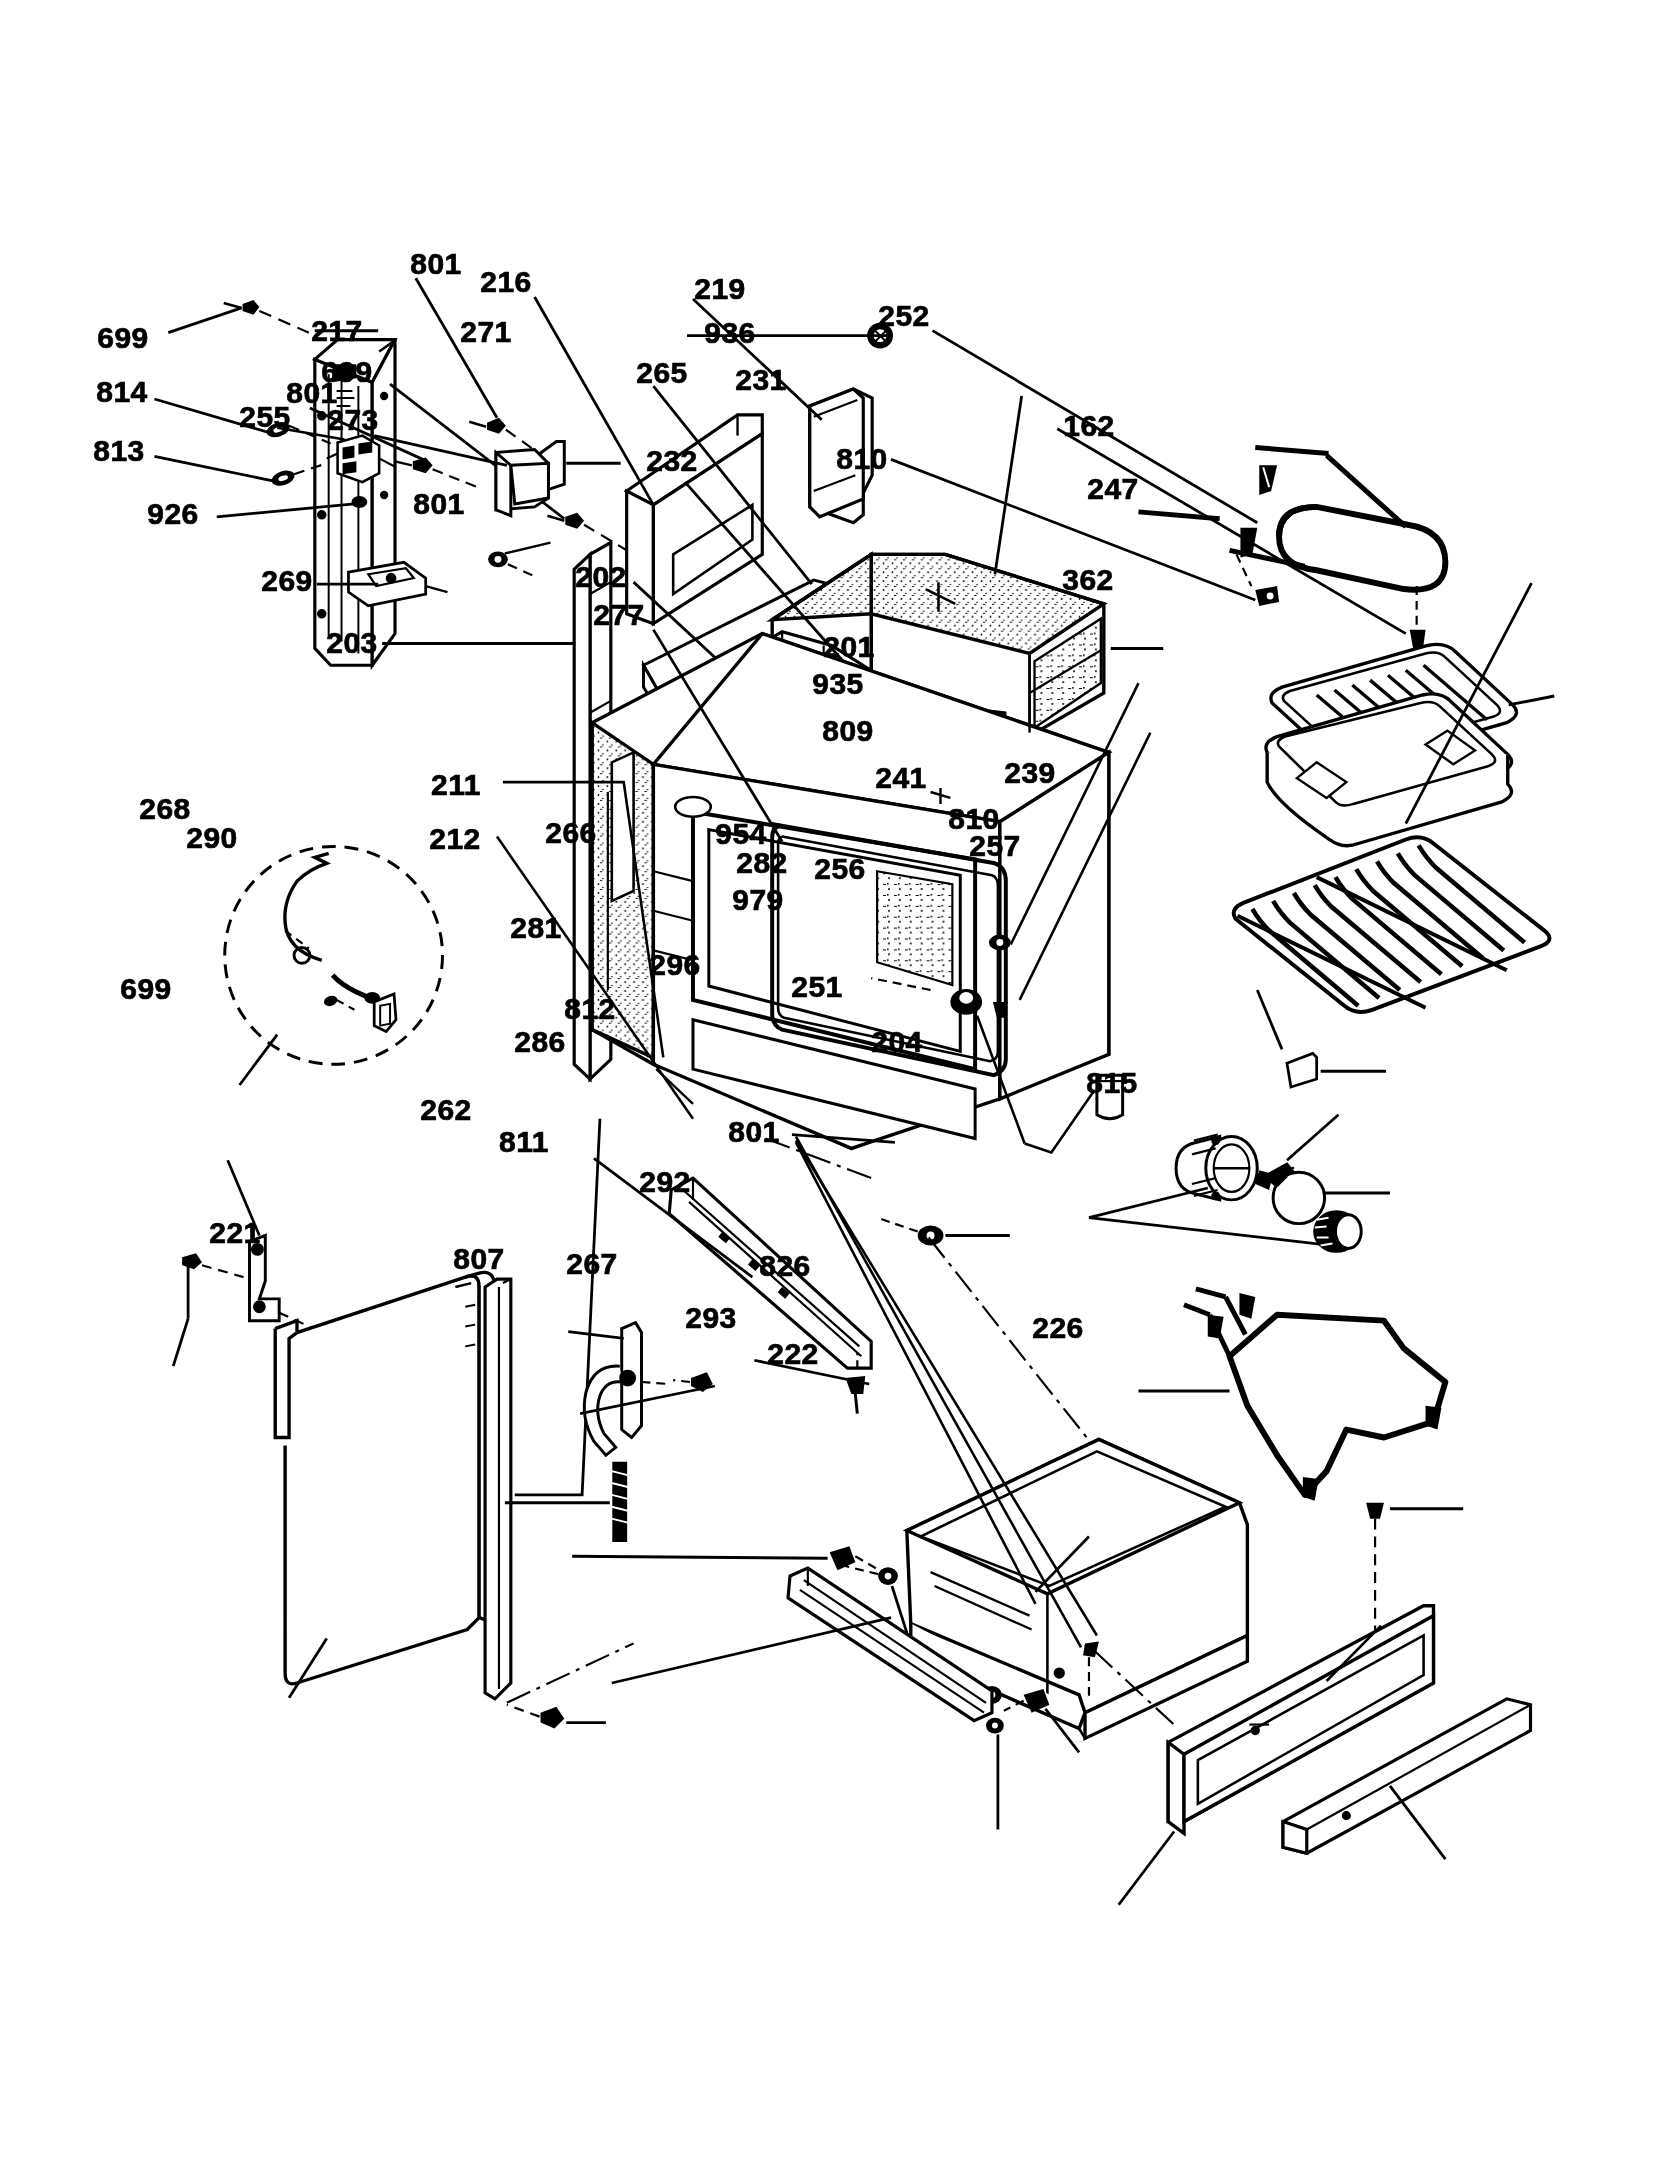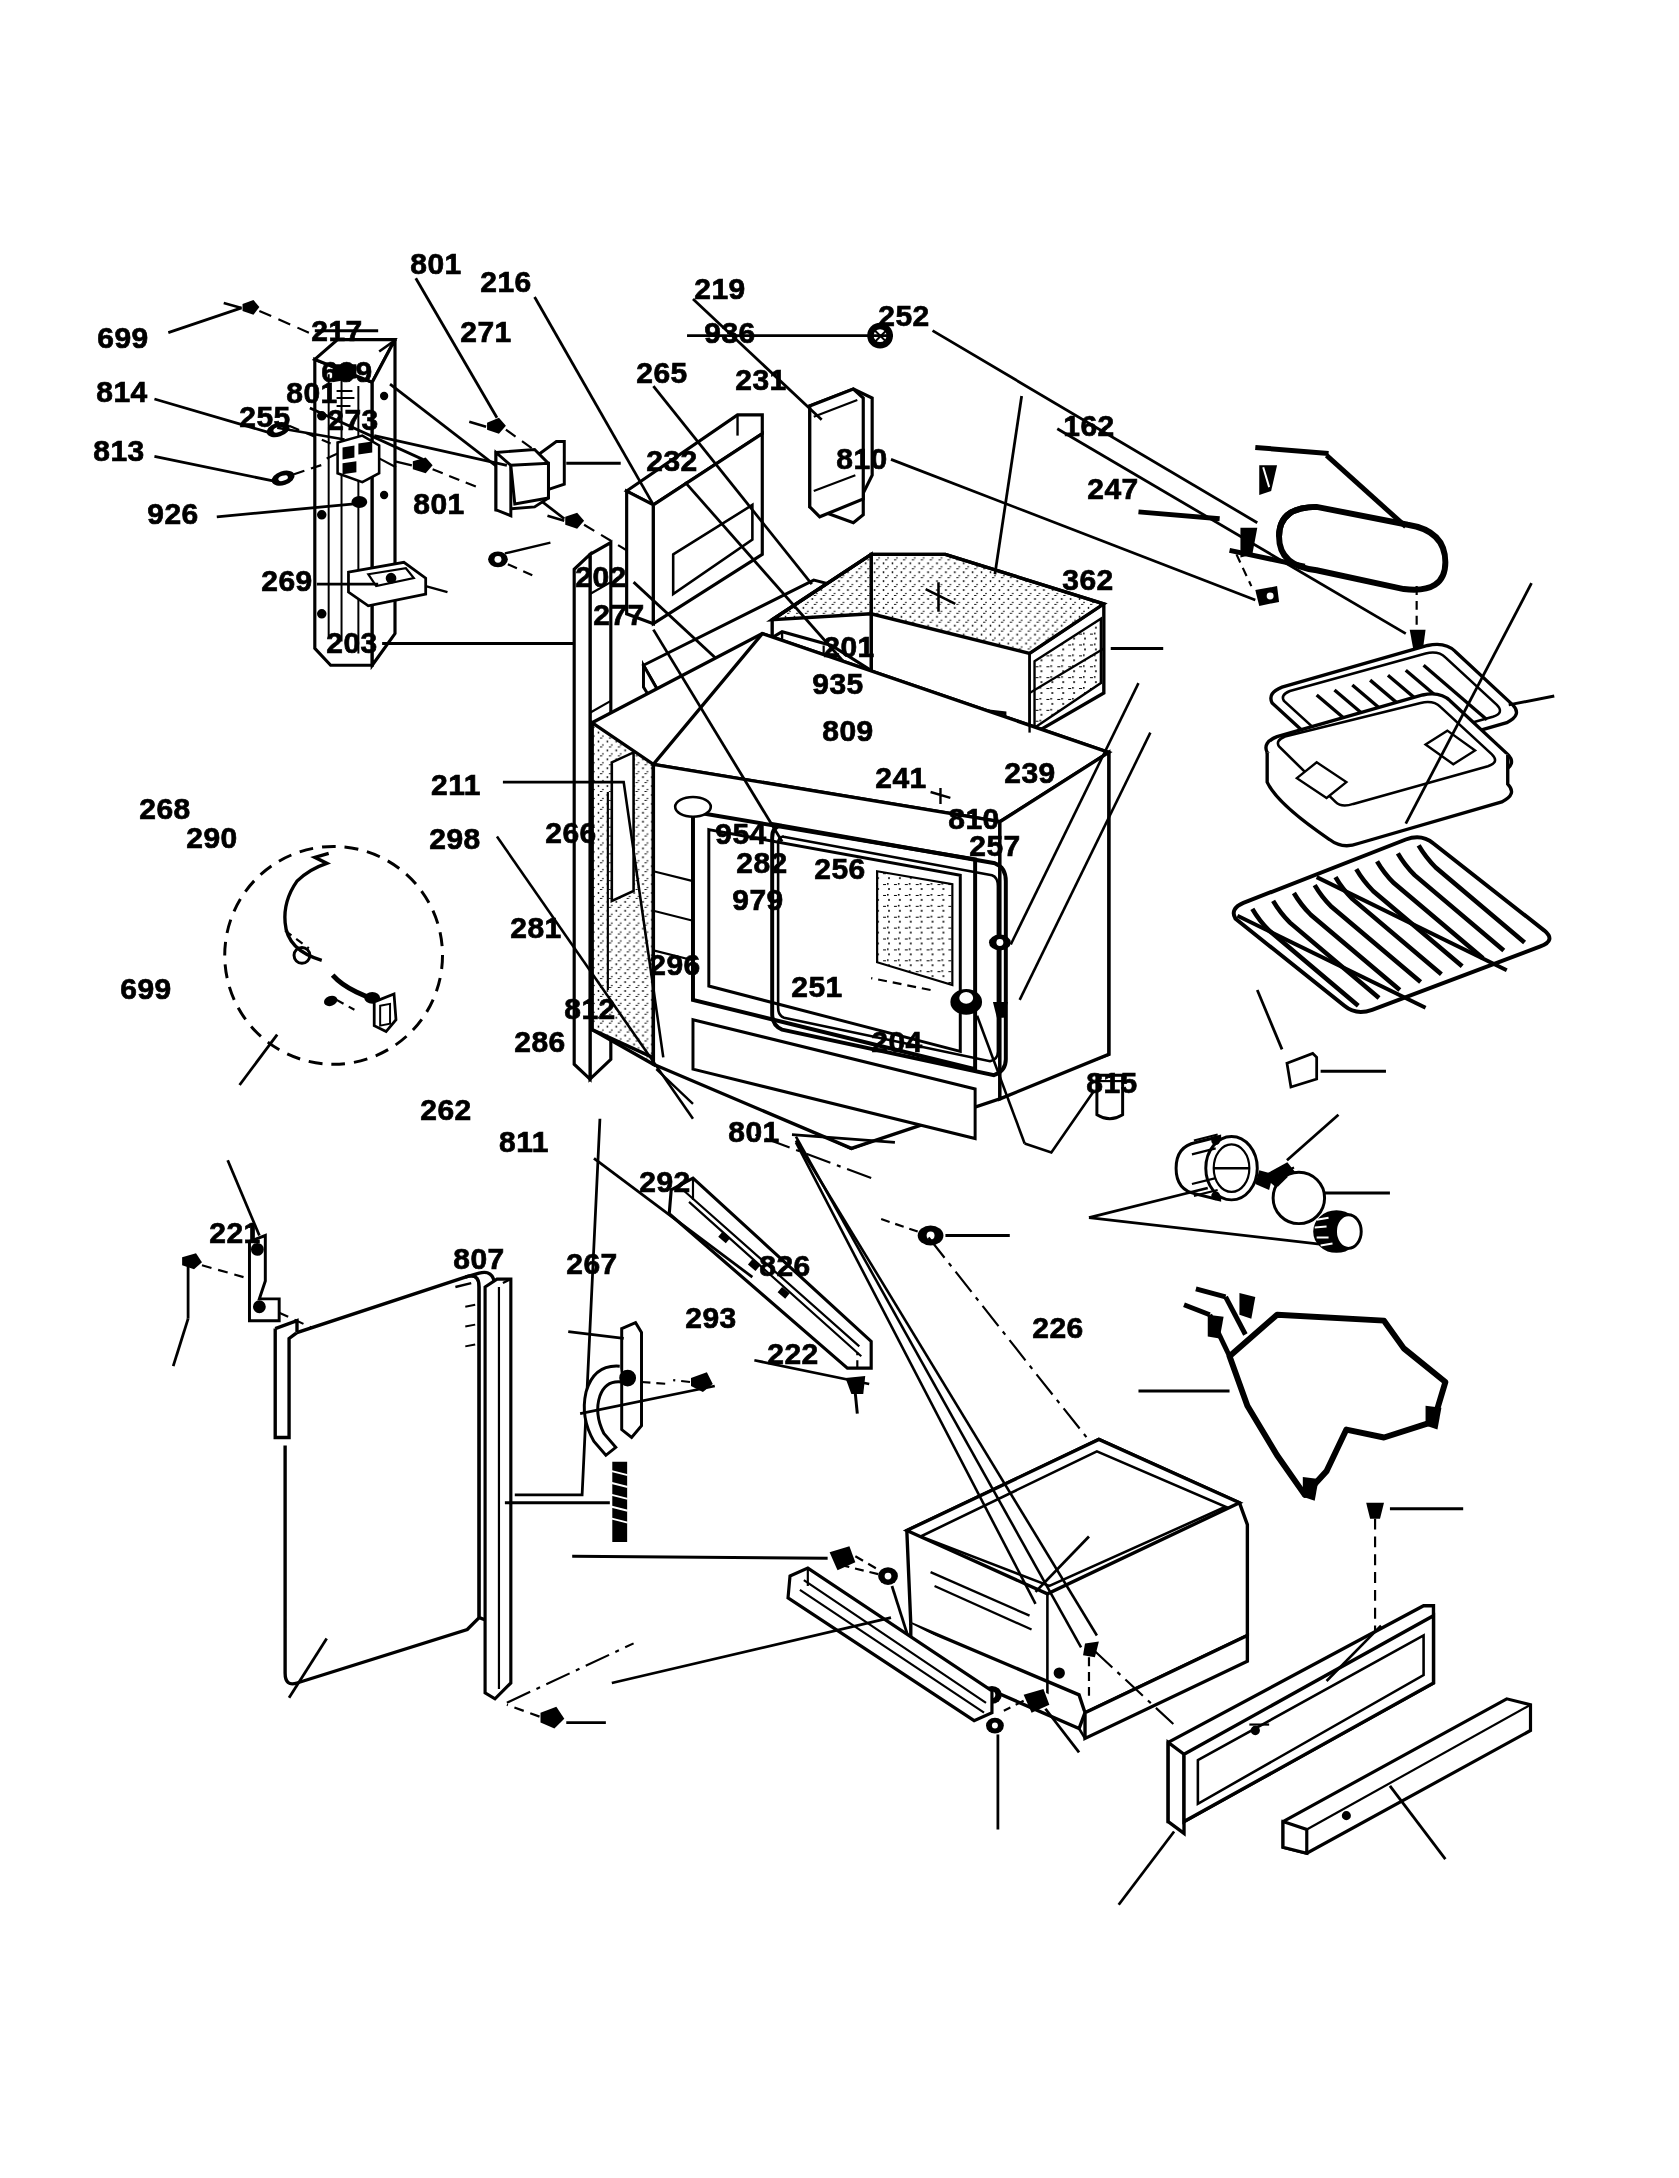--- a/index.html
+++ b/index.html
@@ -621,21 +621,21 @@
   <div class="cal" style="left:601px;top:577px">202</div>
   <div class="cal" style="left:619px;top:615px">277</div>
   <div class="cal" style="left:352px;top:643px">203</div>
   <div class="cal" style="left:849px;top:647px">201</div>
   <div class="cal" style="left:838px;top:684px">935</div>
   <div class="cal" style="left:848px;top:731px">809</div>
   <div class="cal" style="left:901px;top:778px">241</div>
   <div class="cal" style="left:1030px;top:773px">239</div>
   <div class="cal" style="left:165px;top:809px">268</div>
   <div class="cal" style="left:456px;top:785px">211</div>
-  <div class="cal" style="left:455px;top:839px">298</div>
+  <div class="cal" style="left:455px;top:839px">212</div>
   <div class="cal" style="left:571px;top:833px">266</div>
   <div class="cal" style="left:741px;top:834px">954</div>
   <div class="cal" style="left:762px;top:863px">282</div>
   <div class="cal" style="left:840px;top:869px">256</div>
   <div class="cal" style="left:974px;top:819px">810</div>
   <div class="cal" style="left:995px;top:846px">257</div>
   <div class="cal" style="left:212px;top:838px">290</div>
   <div class="cal" style="left:758px;top:900px">979</div>
   <div class="cal" style="left:536px;top:928px">281</div>
   <div class="cal" style="left:146px;top:989px">699</div>

